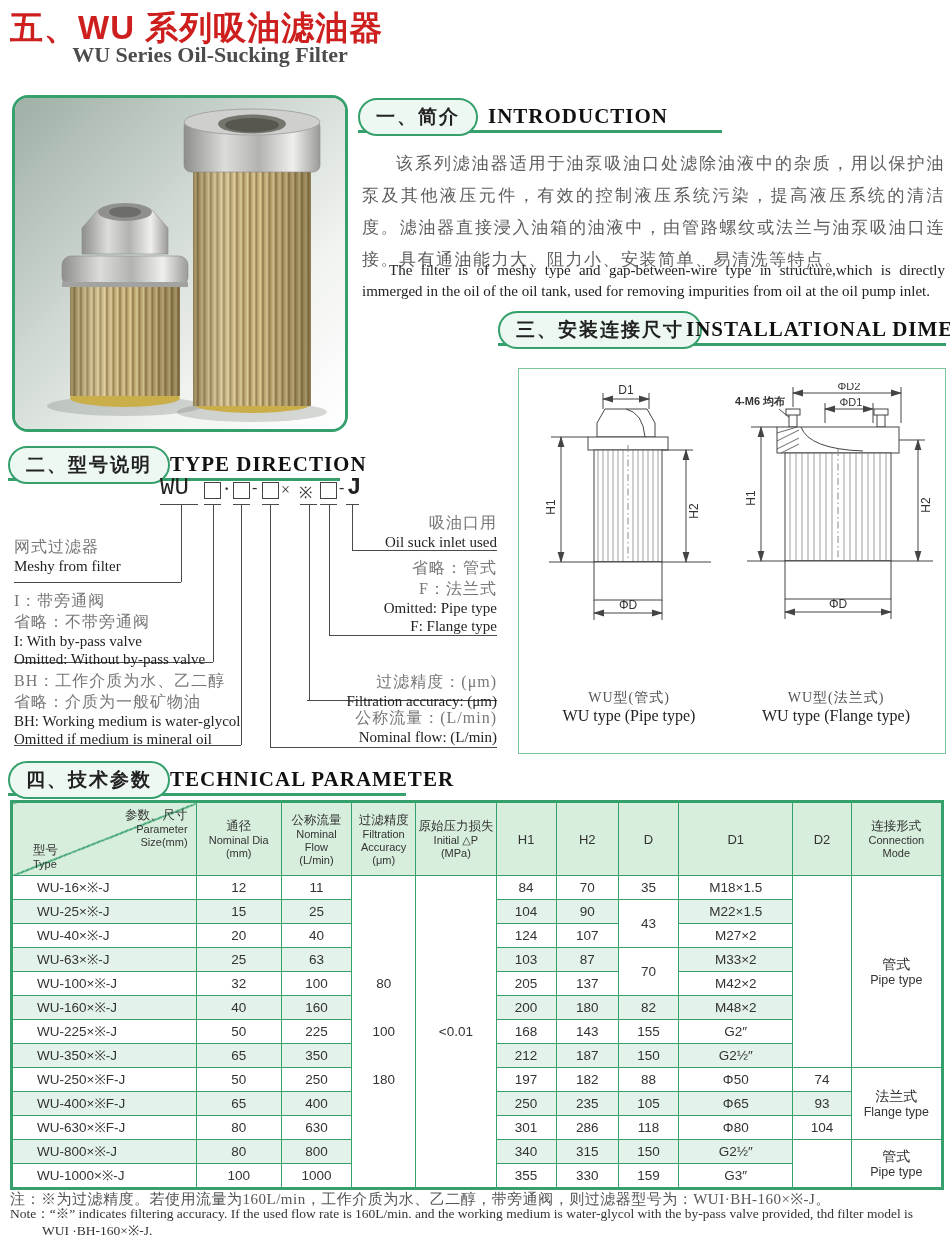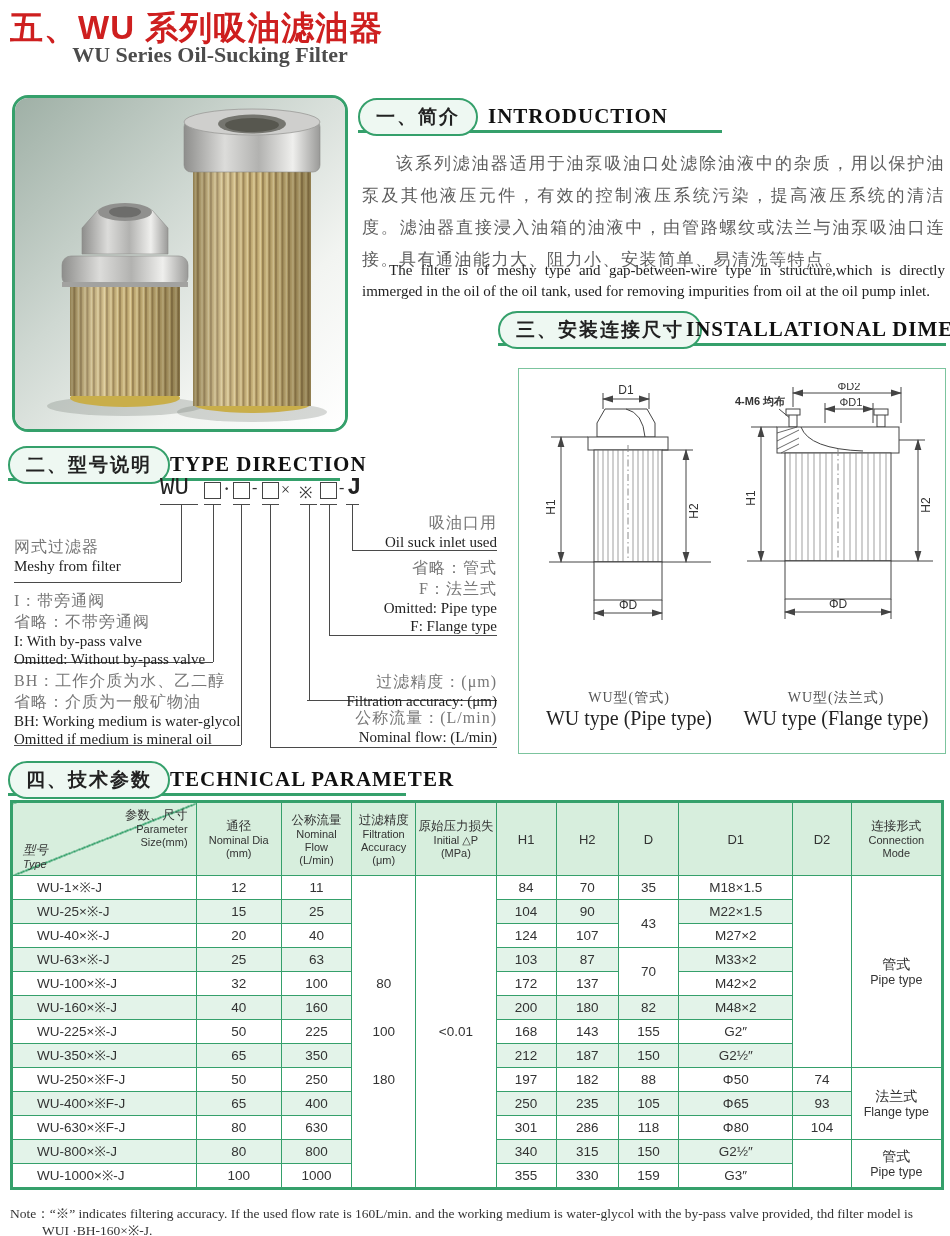--- a/index.html
+++ b/index.html
@@ -38,21 +38,21 @@
   
   .intro-cn{left:362px;top:148px;width:583px;font-size:17px;line-height:32px;color:var(--gray);
             letter-spacing:1.5px;text-align:justify;text-indent:2em;}
   .intro-en{left:362px;top:260px;width:583px;font-size:15px;line-height:21px;color:#222;
             text-indent:1.8em;text-align:justify;}
 
   
   .dimbox{left:518px;top:368px;width:426px;height:384px;border:1px solid #7cc49e;background:#fff;}
   .dim-fig{position:absolute;text-align:center;}
   .dim-cap-cn{font-size:14px;color:#555;letter-spacing:1px;margin-top:2px;}
-  .dim-cap-en{font-size:20px;color:#222;}
+  .dim-cap-en{font-size:16px;color:#222;}
 
   
   .fsym{position:absolute;font-size:24px;color:#222;font-family:Liberation Mono, monospace;}
   .fbox{position:absolute;width:15px;height:15px;border:1.5px solid #444;background:#fff;}
   .fsmall{position:absolute;font-size:16px;color:#333;}
   .vline{position:absolute;width:1px;background:var(--line);}
   .hline{position:absolute;height:1px;background:var(--line);}
   .lbl-cn{font-size:16px;color:#777;letter-spacing:1px;line-height:21px;}
   .lbl-en{font-size:15px;color:#222;line-height:18px;}
   .lblock{position:absolute;}
@@ -67,21 +67,21 @@
   tbody td{height:23px;font-size:13.5px;line-height:23px;background:#fff;}
   tbody tr:nth-child(even) td{background:var(--green-light);}
   table td.m{background:#fff !important;}
   td.typecell{text-align:left;padding-left:24px;}
   .hcn{font-size:12.5px;line-height:16px;}
   .hen{font-size:11px;line-height:13px;color:#333;}
   .hplain{font-size:13px;}
   .corner{position:relative;background:
       linear-gradient(to bottom right,rgba(0,0,0,0) 49.4%,var(--green) 49.4%,var(--green) 50.6%,rgba(0,0,0,0) 50.6%),#d7eedd;}
   .corner .tr{position:absolute;top:4px;right:8px;text-align:right;}
-  .corner .bl{position:absolute;bottom:4px;left:10px;text-align:left;font-style:italic;}
+  .corner .bl{position:absolute;bottom:4px;left:20px;text-align:left;}
   .filtcell{position:relative;}
   .filtcell div{position:absolute;left:0;width:100%;height:24px;line-height:24px;}
   .conncell .ccn{font-size:14px;line-height:18px;}
   .conncell .cen{font-size:12.5px;line-height:15px;}
 
   
   .note-cn{left:10px;top:1188px;width:935px;font-size:15px;color:#555;letter-spacing:0.5px;}
   .note-en{left:10px;top:1206px;width:935px;font-size:13.5px;color:#333;line-height:16px;}
   .note-en2{left:42px;top:1221px;font-size:13.5px;color:#333;}
 
@@ -421,21 +421,21 @@
         <th class="hplain">D2</th>
         <th>
           <div class="hcn">连接形式</div>
           <div class="hen">Connection</div>
           <div class="hen">Mode</div>
         </th>
       </tr>
     </thead>
     <tbody>
       <tr>
-        <td class="typecell">WU-1×※-J</td>
+        <td class="typecell">WU-16×※-J</td>
         <td>12</td>
         <td>11</td>
         <td class="m filtcell" rowspan="13">
           <div style="top:96px;">80</div>
           <div style="top:144px;">100</div>
           <div style="top:192px;">180</div>
         </td>
         <td class="m" rowspan="13">&lt;0.01</td>
         <td>84</td>
         <td>70</td>
@@ -470,21 +470,21 @@
         <td>63</td>
         <td>103</td>
         <td>87</td>
         <td class="m" rowspan="2">70</td>
         <td>M33×2</td>
       </tr>
       <tr>
         <td class="typecell">WU-100×※-J</td>
         <td>32</td>
         <td>100</td>
-        <td>172</td>
+        <td>205</td>
         <td>137</td>
         <td>M42×2</td>
       </tr>
       <tr>
         <td class="typecell">WU-160×※-J</td>
         <td>40</td>
         <td>160</td>
         <td>200</td>
         <td>180</td>
         <td>82</td>
@@ -562,16 +562,17 @@
         <td>1000</td>
         <td>355</td>
         <td>330</td>
         <td>159</td>
         <td>G3″</td>
       </tr>
     </tbody>
   </table>
   </div>
 
+  <div class="abs note-cn">注：※为过滤精度。若使用流量为160L/min，工作介质为水、乙二醇，带旁通阀，则过滤器型号为：WUI·BH-160×※-J。</div>
   <div class="abs note-en">Note：“※” indicates filtering accuracy. If the used flow rate is 160L/min. and the working medium is water-glycol with the by-pass valve provided, thd filter model is</div>
   <div class="abs note-en2">WUI ·BH-160×※-J.</div>
 
 </div>
 
 </body></html>

